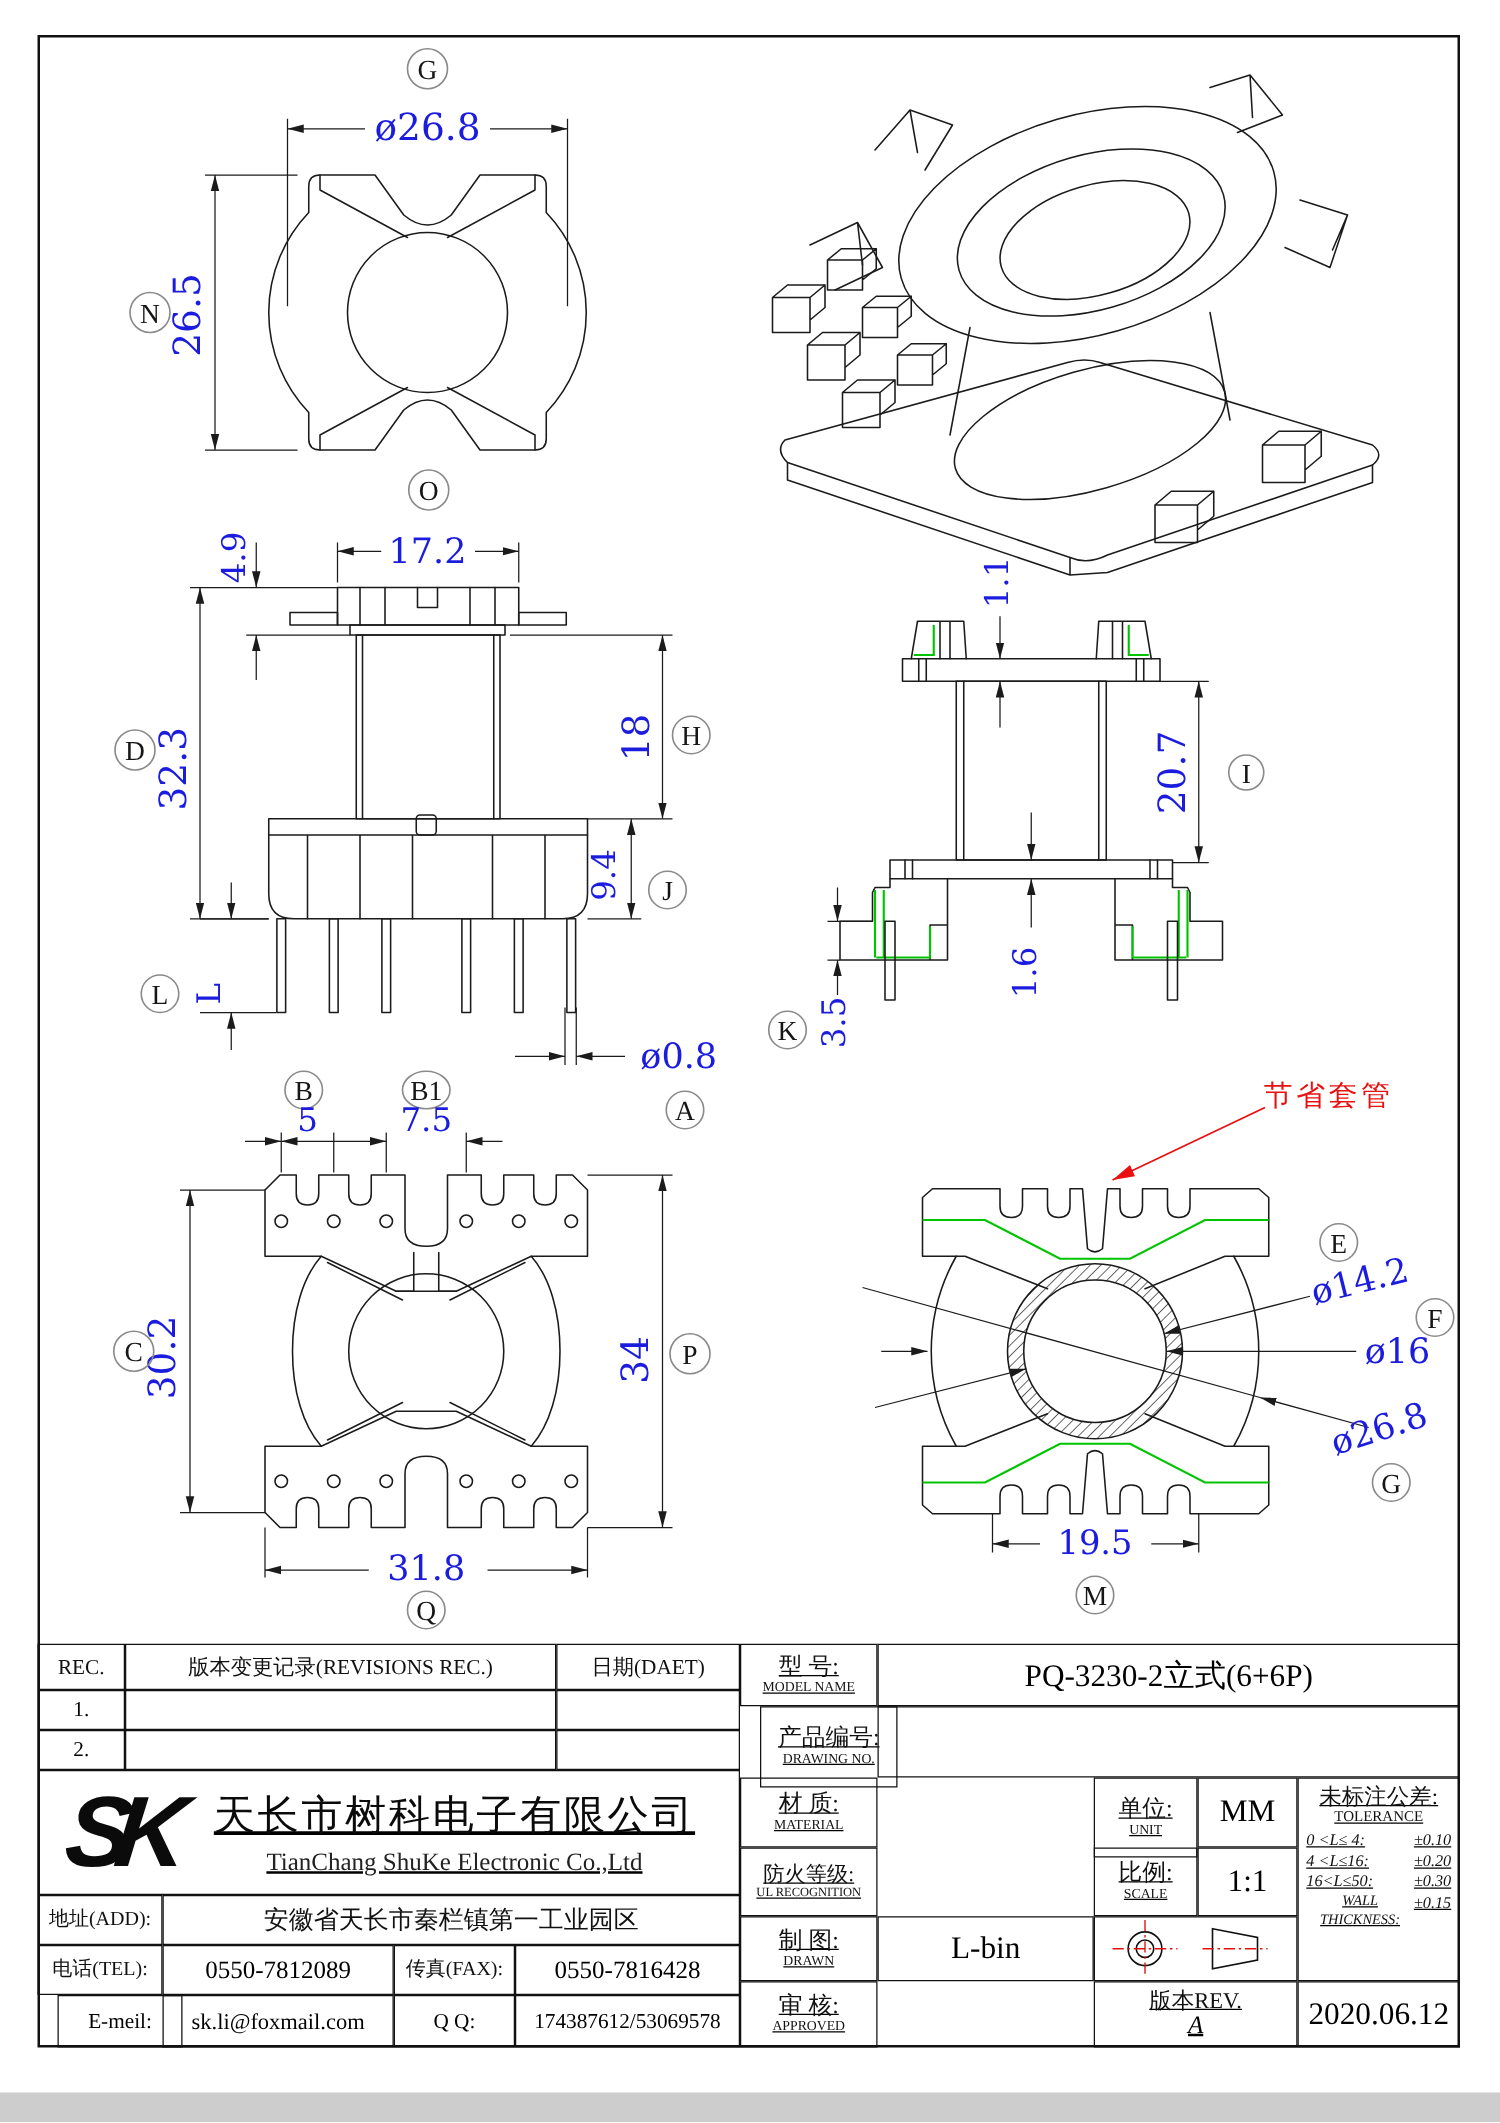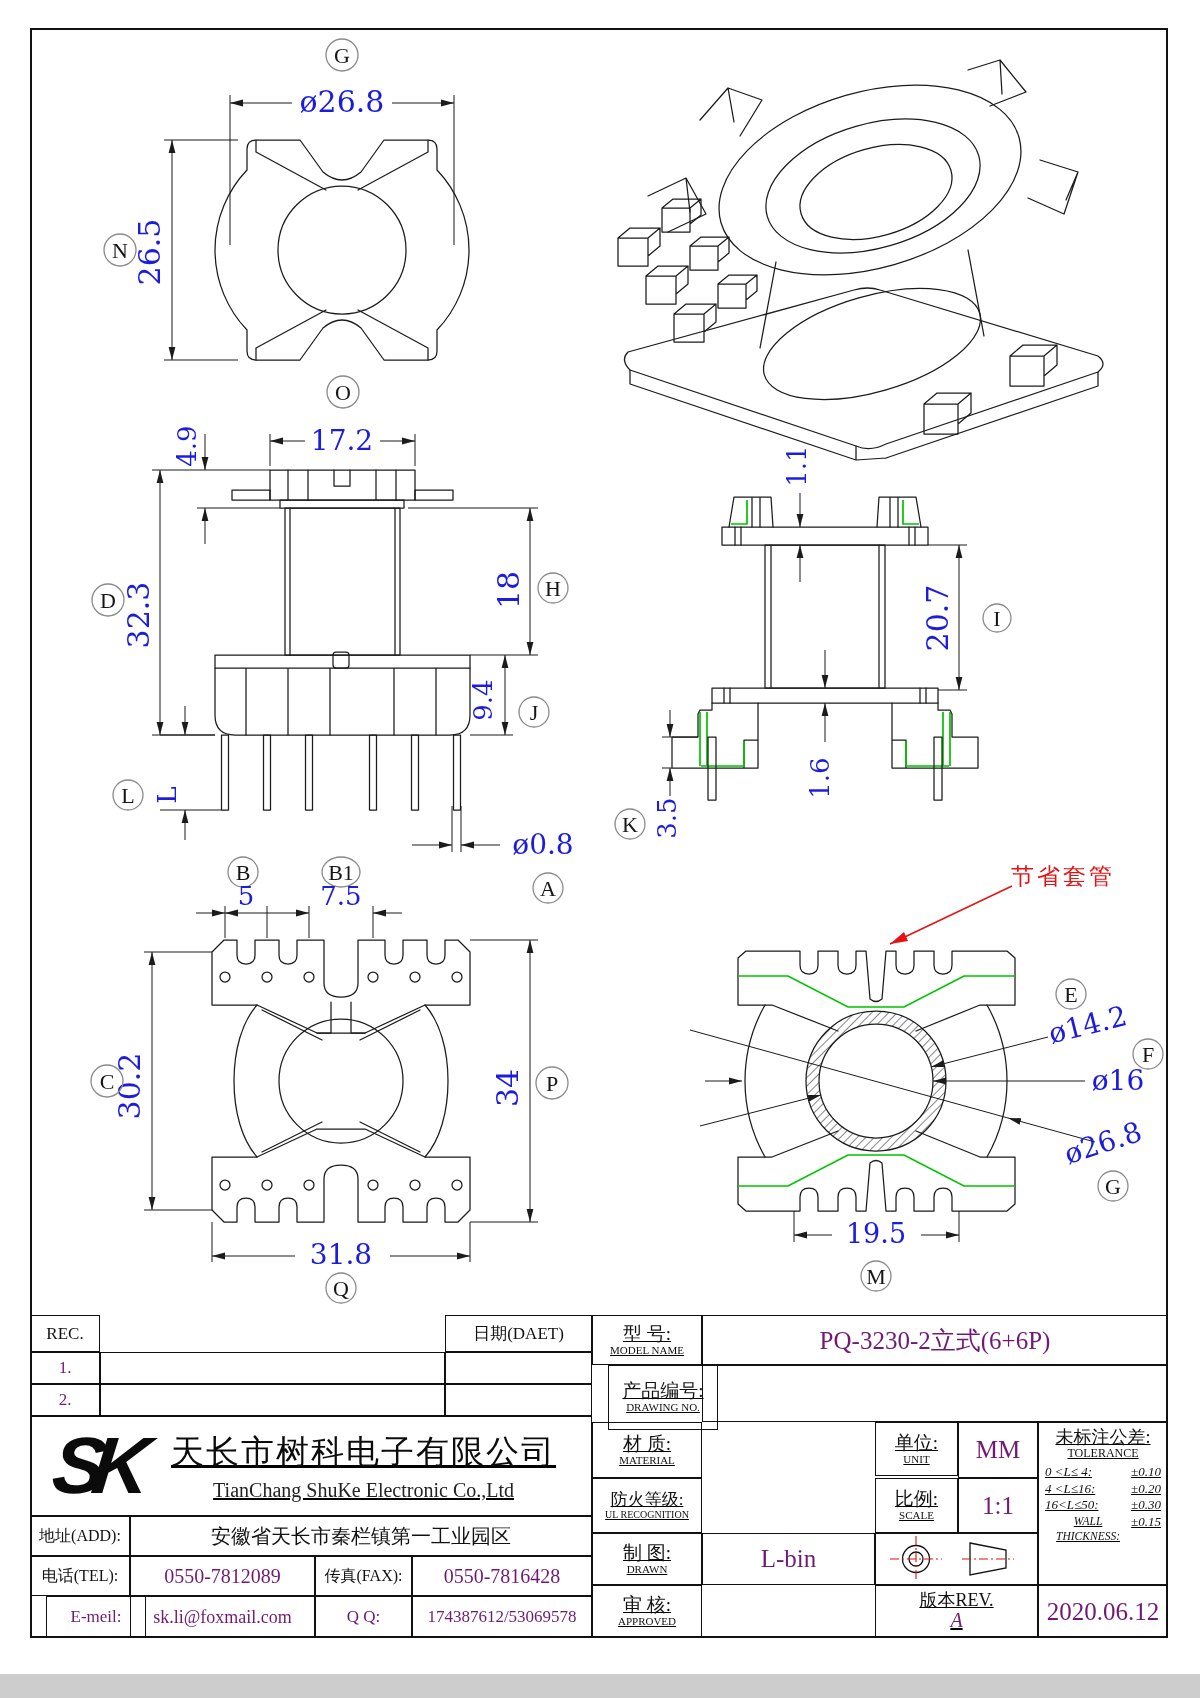--- a/index.html
+++ b/index.html
@@ -13,21 +13,21 @@
   .dln{stroke:#1b1b1b;stroke-width:1;fill:none;}
   .grn{stroke:#00c400;stroke-width:1.7;fill:none;}
   .redln{stroke:#e81010;stroke-width:1.4;fill:none;}
   .lblc{stroke:#8a8a8a;stroke-width:1.3;fill:none;}
   
   #tblock{position:absolute;left:30px;top:1315px;width:1138px;height:323px;padding-left:44px;}
   .cell{position:absolute;box-sizing:border-box;border:1px solid #111;
         display:flex;align-items:center;justify-content:center;text-align:center;background:transparent;}
   .cn{font-size:19px;color:#111;line-height:1.05;}
   .en{font-size:11px;color:#111;line-height:1.1;}
-  .val{font-size:22px;color:#701a75;}
+  .val{font-size:22px;color:#000000;}
   .big{font-size:25px;}
   .stack{display:flex;flex-direction:column;align-items:center;justify-content:center;text-decoration:underline;}
   .tolrow{display:flex;justify-content:space-between;width:100%;
           font-style:italic;font-size:13px;color:#111;line-height:1.28;}
   #frame{position:absolute;left:30px;top:28px;width:1138px;height:1610px;
          border:2px solid #111;box-sizing:border-box;}
   #graybar{position:absolute;left:0;top:1674px;width:1200px;height:24px;background:#cdcdcd;}
   .sk{font-family:"Liberation Sans",sans-serif;font-weight:800;font-style:italic;
       font-size:80px;letter-spacing:-14px;color:#0b0b0b;transform:skewX(-6deg);line-height:1;}
   .cname{font-family:"Liberation Sans",sans-serif;font-size:33px;letter-spacing:2px;color:#0b0b0b;}
@@ -371,20 +371,23 @@
         <text class="lbl" x="876" y="1284" text-anchor="middle">M</text>
       </g>
     </g>
   </svg>
 
   <div id="tblock">
 
     <div class="cell" style="left:0;top:0;width:70px;height:37px">
       <span class="cn" style="font-size:17px">REC.</span>
       </div>
+    <div class="cell" style="left:70px;top:0;width:345px;height:37px">
+      <span class="cn" style="font-size:17px">版本变更记录(REVISIONS REC.)</span>
+      </div>
     <div class="cell" style="left:415px;top:0;width:147px;height:37px">
       <span class="cn" style="font-size:17px">日期(DAET)</span>
       </div>
     <div class="cell" style="left:0;top:37px;width:70px;height:32px">
       <span class="val" style="font-size:17px">1.</span>
       </div>
     <div class="cell" style="left:70px;top:37px;width:345px;height:32px"></div>
     <div class="cell" style="left:415px;top:37px;width:147px;height:32px"></div>
     <div class="cell" style="left:0;top:69px;width:70px;height:32px">
       <span class="val" style="font-size:17px">2.</span>
@@ -446,21 +449,21 @@
       <span class="en">DRAWING NO.</span>
       </div>
     <div class="cell" style="left:672px;top:50px;width:466px;height:57px">
       <span class="val"></span>
       </div>
 
     <div class="cell stack" style="left:562px;top:107px;width:110px;height:56px">
       <span class="cn">材  质:</span>
       <span class="en">MATERIAL</span>
       </div>
-    <div class="cell stack" style="left:845px;top:107px;width:83px;height:54px">
+    <div class="cell stack" style="left:845px;top:107px;width:83px;height:64px">
       <span class="cn">单位:</span>
       <span class="en">UNIT</span>
       </div>
     <div class="cell" style="left:928px;top:107px;width:80px;height:56px">
       <span class="val big">MM</span>
       </div>
 
     <div class="cell stack" style="left:562px;top:163px;width:110px;height:55px">
       <span class="cn" style="font-size:17px">防火等级:</span>
       <span class="en" style="font-size:10px">UL RECOGNITION</span>

